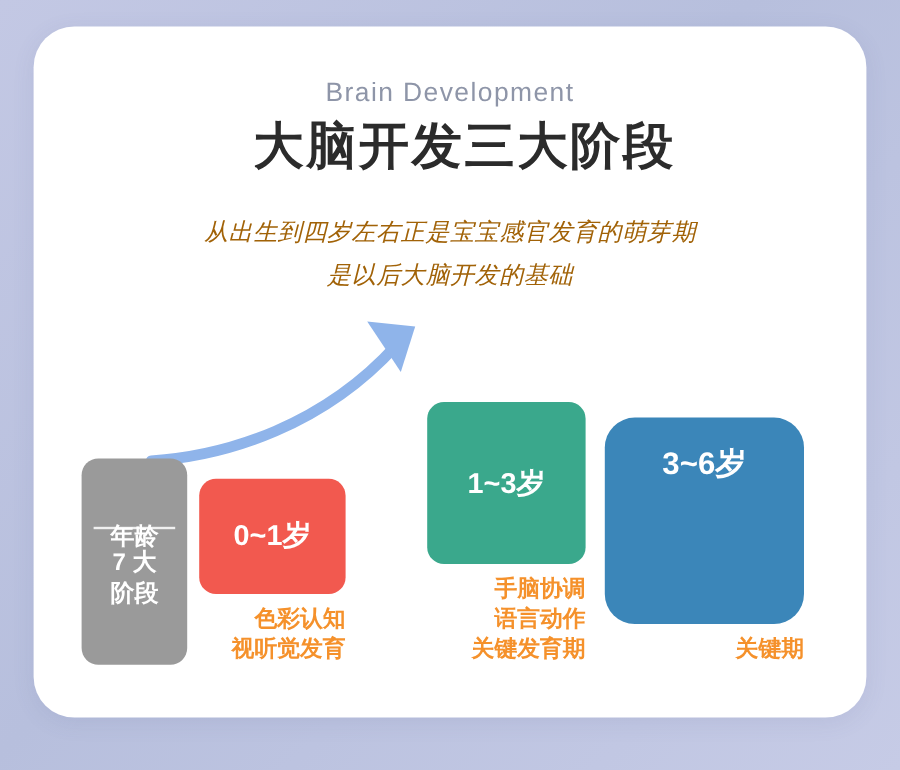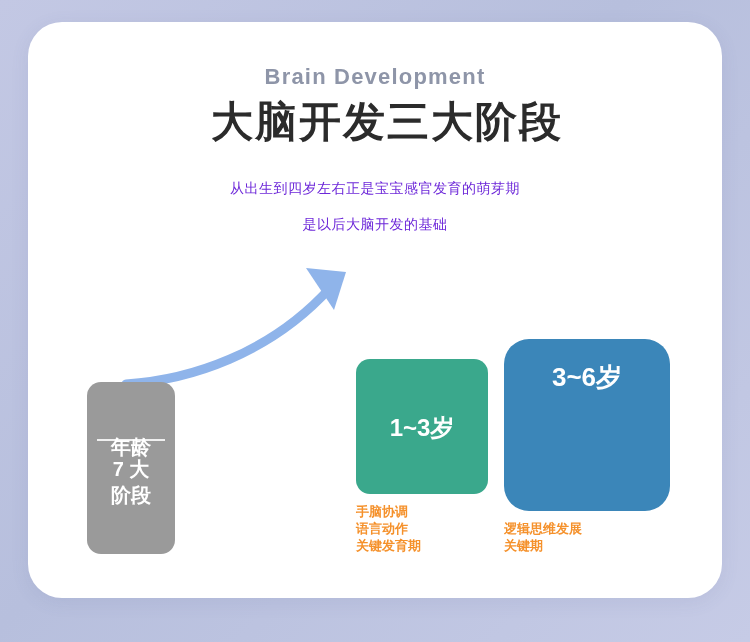--- a/index.html
+++ b/index.html
@@ -33,41 +33,42 @@
   
   .eng-title {
     position: absolute;
     top: 42px;
     left: 0;
     width: 100%;
     text-align: center;
     font-size: 22px;
     letter-spacing: 1.2px;
     color: #8e95a8;
-    font-weight: 700;
+    font-weight: 400;
   }
   .cn-title {
     position: absolute;
     top: 72px;
     left: 12px;
     width: 100%;
     text-align: center;
     font-size: 42px;
     font-weight: bold;
     color: #2b2b2b;
     letter-spacing: 2px;
   }
   .sub-line {
     position: absolute;
     left: 0;
     width: 100%;
     text-align: center;
-    font-size: 14px;
-    color: #6d28d9;
+    font-size: 20px;
+    color: #a16207;
     letter-spacing: 0.5px;
+    font-style: italic;
   }
   .sub1 { top: 158px; }
   .sub2 { top: 194px; }
 
   
   .arrow-wrap {
     position: absolute;
     left: 92px;
     top: 240px;
     width: 290px;
@@ -85,29 +86,29 @@
     font-weight: bold;
     display: flex;
     align-items: center;
     justify-content: center;
     text-align: center;
     line-height: 1.25;
   }
   .bottom-label {
     color: #f5912b;
     font-weight: bold;
-    text-align: left;
+    text-align: right;
     line-height: 1.32;
-    font-size: 13px;
+    font-size: 19px;
     margin-top: 9px;
   }
 
   
   #col-age {
-    left: 43px;
+    left: 24px;
     width: 88px;
     padding-left: 16px;
   }
   #col-age .cap {
     background: #9a9a9a;
     height: 172px;
     flex-direction: column;
     font-size: 20px;
     border-radius: 14px;
     position: relative;
@@ -194,32 +195,38 @@
       <div class="cap">
         <div class="age-word">年龄</div>
         <div class="divider"></div>
         <div class="stage-word">
           <div>7 大</div>
           <div>阶段</div>
         </div>
       </div>
     </div>
 
+    <div class="col" id="col-1">
+      <div class="cap">0~1岁</div>
+      <div class="bottom-label">
+        <div>色彩认知</div>
+        <div>视听觉发育</div>
+      </div>
+    </div>
 
     <div class="col" id="col-2">
       <div class="cap">1~3岁</div>
       <div class="bottom-label">
         <div>手脑协调</div>
         <div>语言动作</div>
         <div>关键发育期</div>
       </div>
     </div>
 
     <div class="col" id="col-3">
       <div class="cap">3~6岁</div>
       <div class="bottom-label">
-        <div>逻辑思维发展</div>
         <div>关键期</div>
       </div>
     </div>
 
   </div>
 </div>
 
 </body></html>

